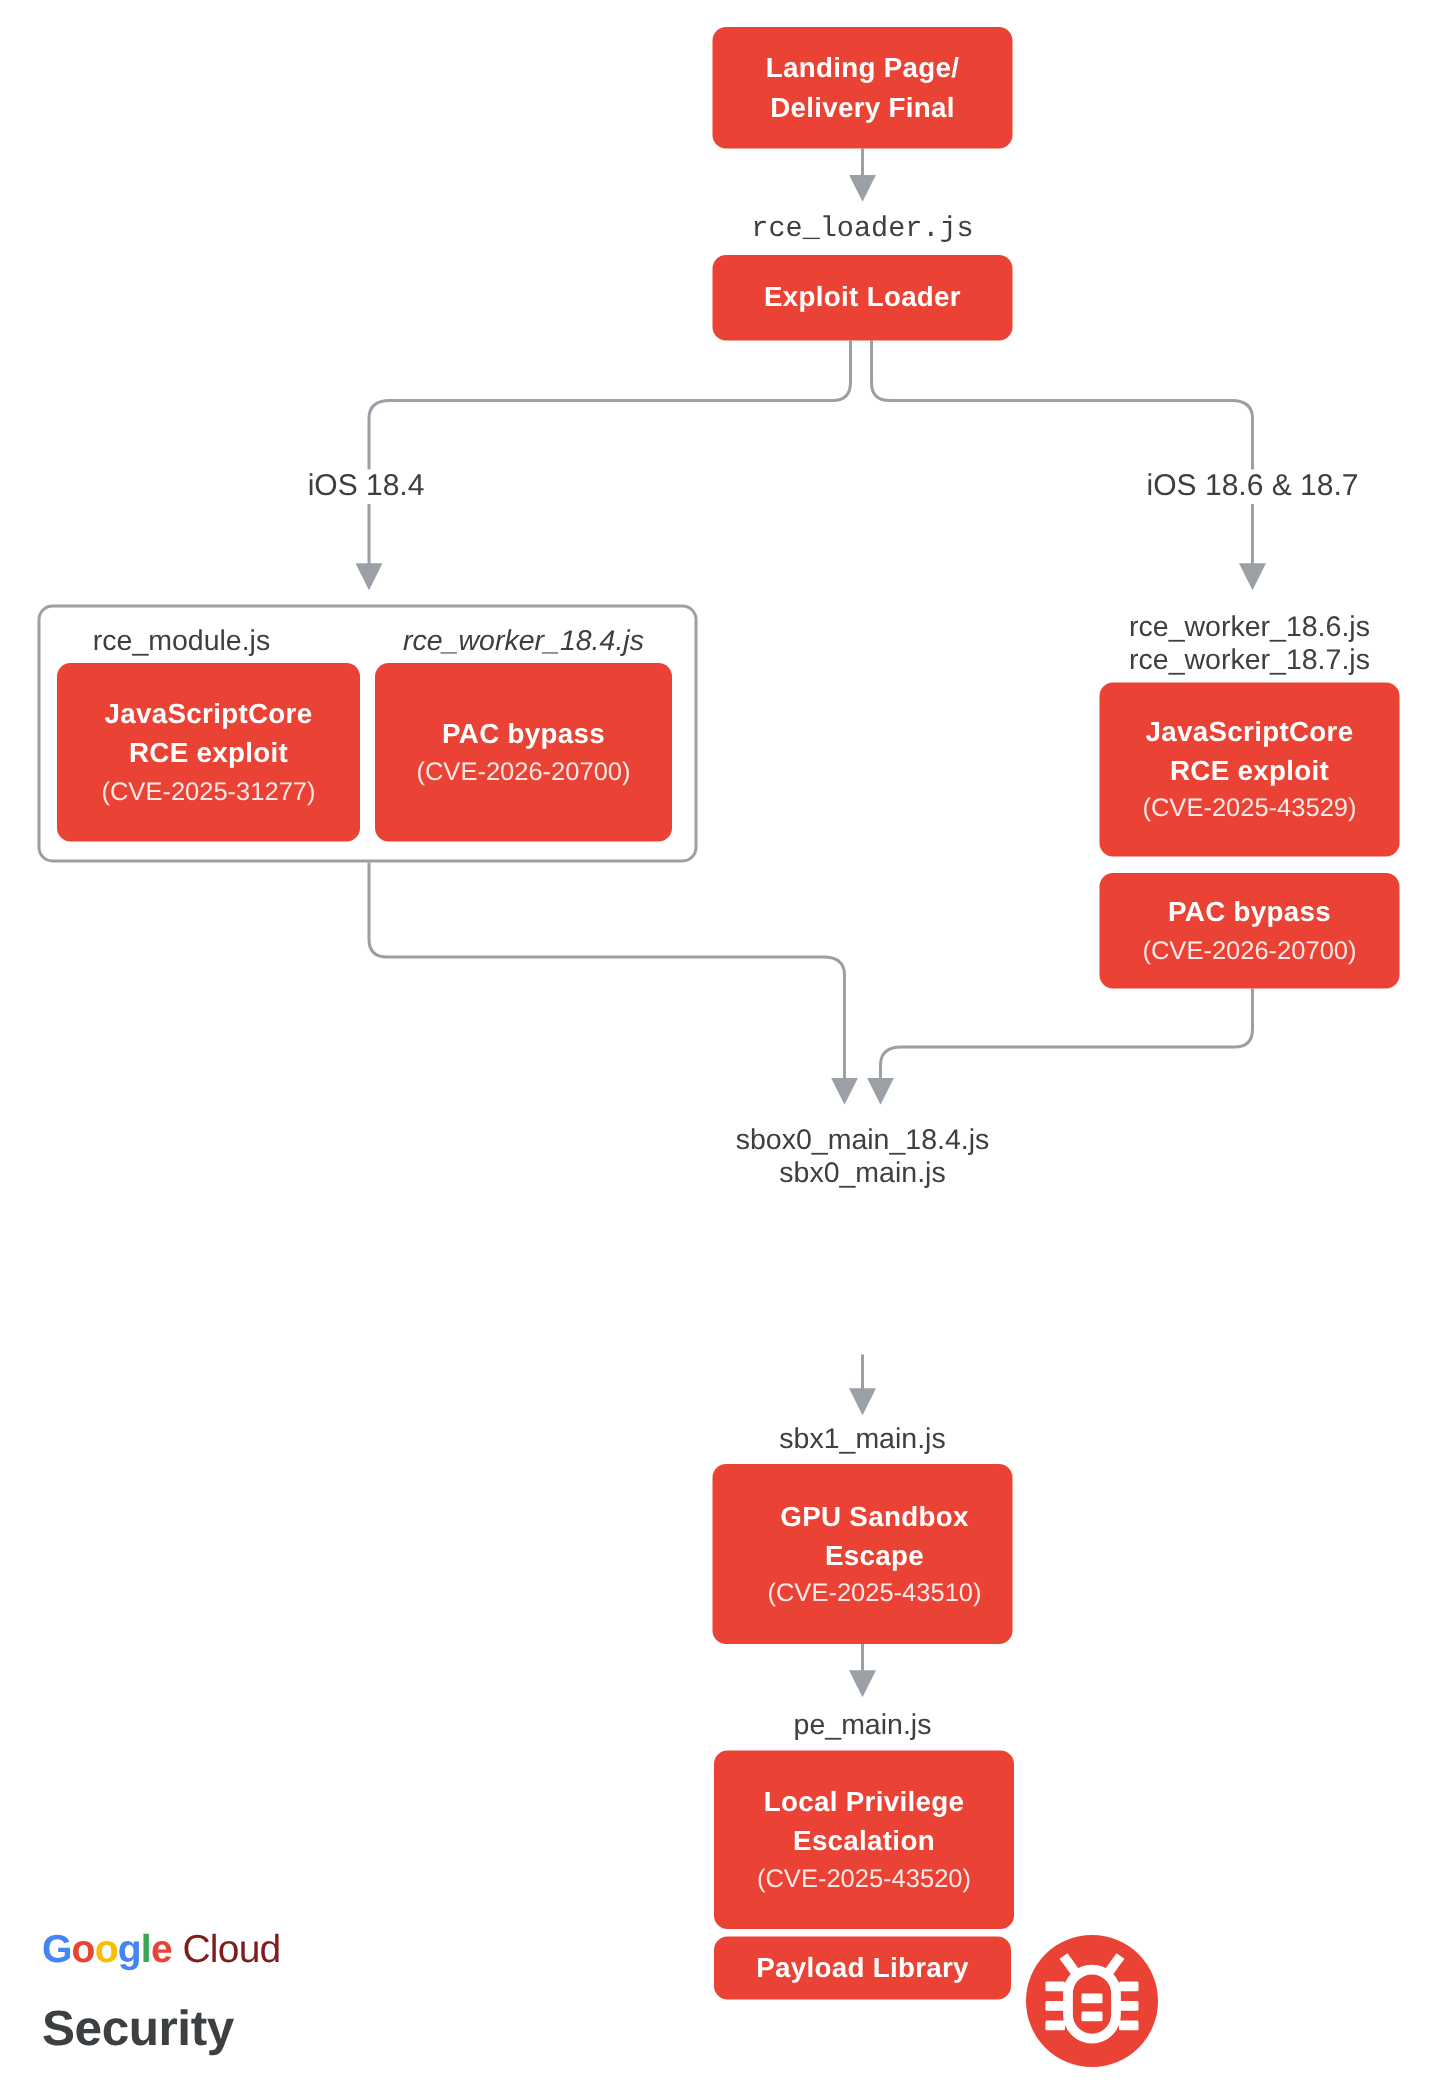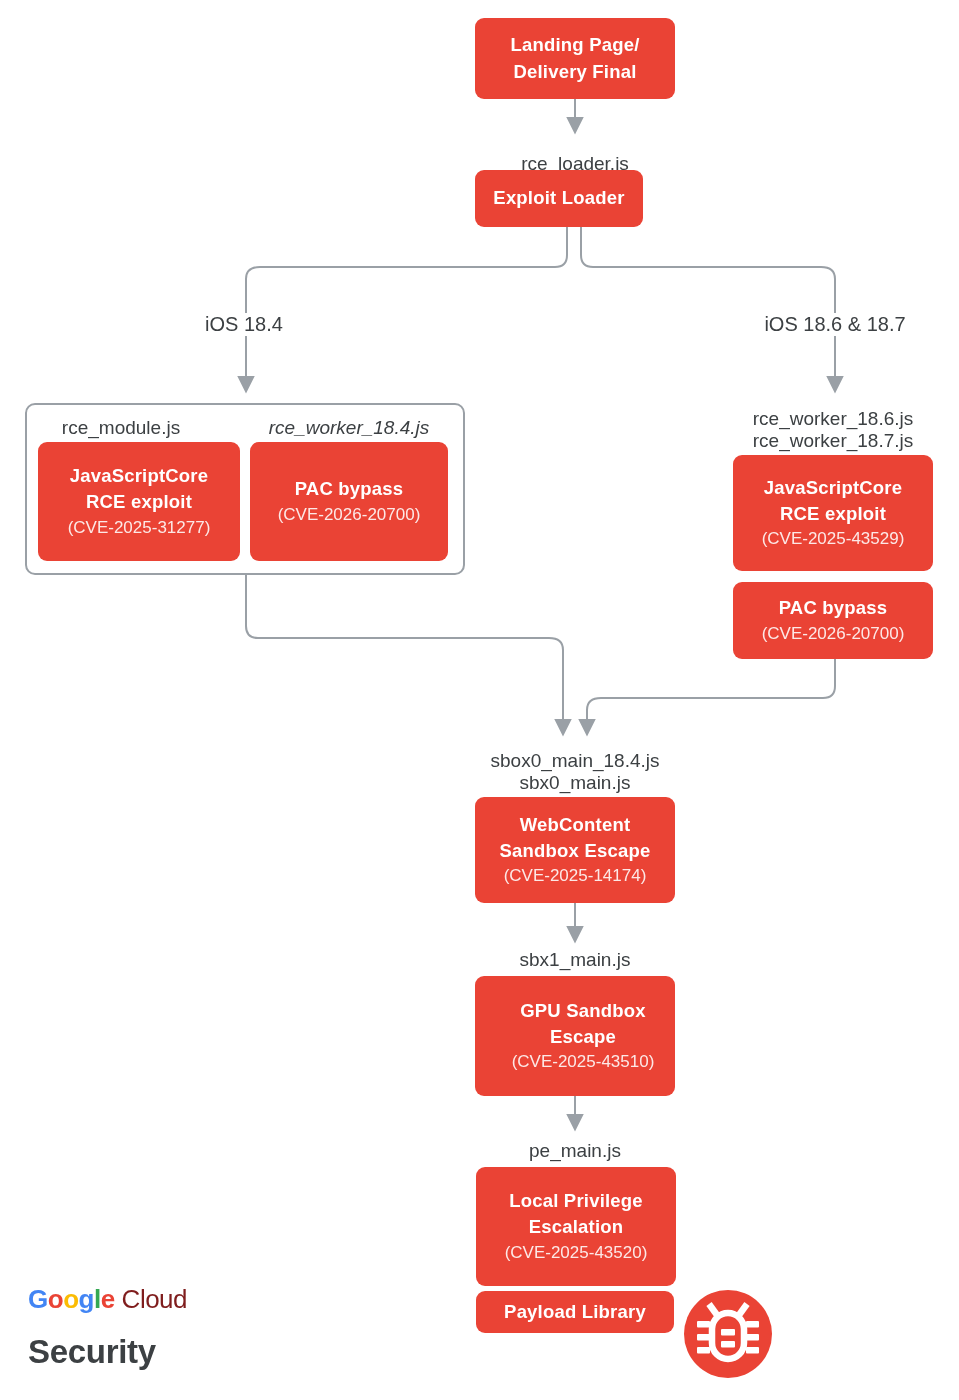--- a/index.html
+++ b/index.html
@@ -64,23 +64,23 @@
       <path d="M575,903 V939" marker-end="url(#arrow)"></path>
       <path d="M575,1096 V1127" marker-end="url(#arrow)"></path>
     </g>
   </svg>
 
   <div class="rbox" style="left:475px; top:18px; width:200px; height:81px;">
     <div class="t">Landing Page/</div>
     <div class="t">Delivery Final</div>
   </div>
 
-  <div class="flabel" style="left:575px; top:153px;">rce_loader.js</div>
+  <div class="flabel" style="left:575px; top:141px;font-family:Liberation Mono, monospace;">rce_loader.js</div>
 
-  <div class="rbox" style="left:475px; top:170px; width:168px; height:57px;">
+  <div class="rbox" style="left:475px; top:170px; width:200px; height:57px;">
     <div class="t">Exploit Loader</div>
   </div>
 
   <div class="flabel onwire" style="left:244px; top:313px; font-size:20px;">iOS 18.4</div>
   <div class="flabel onwire" style="left:835px; top:313px; font-size:20px;">iOS 18.6 &amp; 18.7</div>
 
   <div class="group" style="left:25px; top:403px; width:440px; height:172px;"></div>
 
   <div class="flabel" style="left:121px; top:417px;text-align:right;">rce_module.js</div>
   <div class="flabel" style="left:349px; top:417px;font-style:italic;">rce_worker_18.4.js</div>
@@ -110,25 +110,20 @@
   <div class="rbox" style="left:733px; top:582px; width:200px; height:77px;">
     <div class="t">PAC bypass</div>
     <div class="cve">(CVE-2026-20700)</div>
   </div>
 
   <div class="flabel twoline" style="left:575px; top:750px;">
     <div>sbox0_main_18.4.js</div>
     <div>sbx0_main.js</div>
   </div>
 
-  <div class="rbox" style="left:475px; top:797px; width:200px; height:106px;">
-    <div class="t">WebContent</div>
-    <div class="t">Sandbox Escape</div>
-    <div class="cve">(CVE-2025-14174)</div>
-  </div>
 
   <div class="flabel" style="left:575px; top:949px;">sbx1_main.js</div>
 
   <div class="rbox" style="left:475px; top:976px; width:200px; height:120px;padding-left:16px;">
     <div class="t">GPU Sandbox</div>
     <div class="t">Escape</div>
     <div class="cve">(CVE-2025-43510)</div>
   </div>
 
   <div class="flabel" style="left:575px; top:1140px;">pe_main.js</div>

